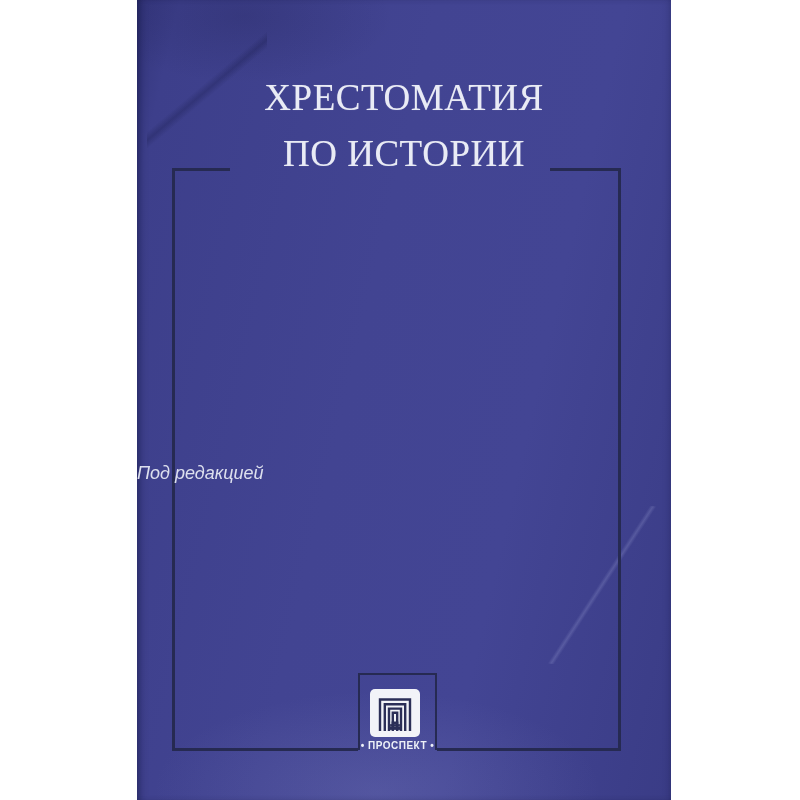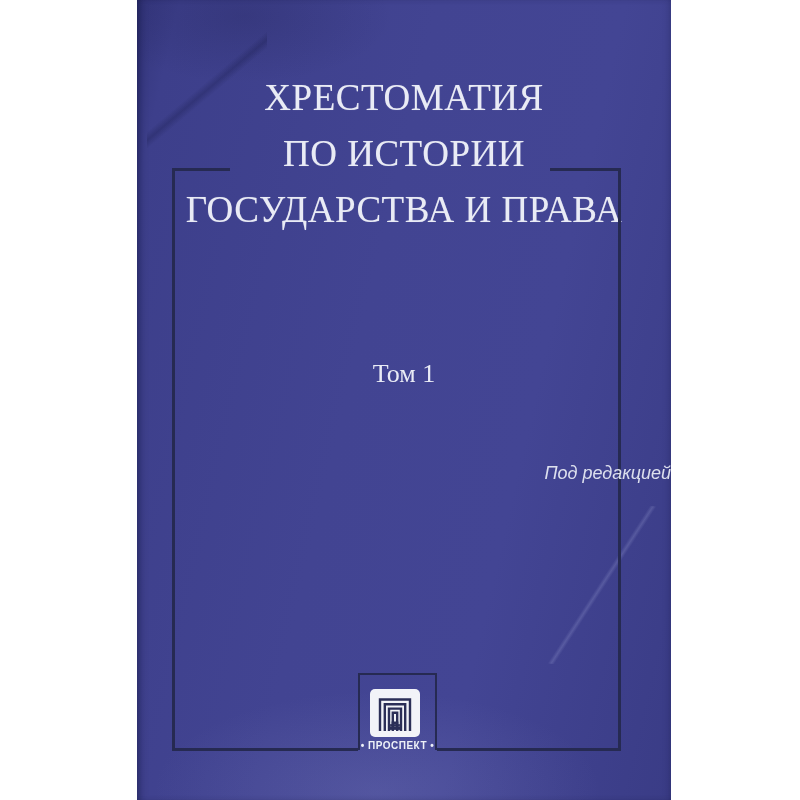--- a/index.html
+++ b/index.html
@@ -36,21 +36,21 @@
     border:2.5px solid #262a52;border-bottom:none;
     box-sizing:border-box;
   }
   .volume{
     position:absolute;left:0;right:0;top:359px;
     text-align:center;color:#e9ebf5;
     font-size:26px;line-height:30px;font-weight:normal;
   }
   .editors{
     position:absolute;left:0;right:0;top:462px;
-    text-align:right;color:#dde0ee;
+    text-align:left;color:#dde0ee;
     font-family:"Liberation Sans", sans-serif;
     font-style:italic;font-size:18px;line-height:22.5px;
   }
   .logo-square{
     position:absolute;left:233px;top:689px;width:50px;height:48px;
     background:#f2f3f8;border-radius:5px;
     display:flex;align-items:center;justify-content:center;
   }
   .publisher{
     position:absolute;left:215px;top:740px;width:91px;
@@ -78,31 +78,29 @@
 <div class="page">
 
   <div class="book">
 
     <div class="crease crease-topleft"></div>
     <div class="crease crease-right"></div>
 
     <div class="title">
       <div>ХРЕСТОМАТИЯ</div>
       <div>ПО ИСТОРИИ</div>
-      <div>ГОСУДАРСТВА И ПРАВА</div>
     </div>
 
     <div class="frame-seg" style="left:35px;top:168px;width:58px;height:2.5px;"></div>
     <div class="frame-seg" style="left:413px;top:168px;width:70.5px;height:2.5px;"></div>
     <div class="frame-seg" style="left:35px;top:168px;width:2.5px;height:582.5px;"></div>
     <div class="frame-seg" style="left:481px;top:168px;width:2.5px;height:582.5px;"></div>
     <div class="frame-seg" style="left:35px;top:748px;width:186px;height:2.5px;"></div>
     <div class="frame-seg" style="left:300px;top:748px;width:183.5px;height:2.5px;"></div>
 
-    <div class="volume">Том 1</div>
 
     <div class="editors">
       <div>Под редакцией</div>
     </div>
 
     <div class="notch"></div>
 
     <div class="logo-square">
       <svg width="50" height="48" viewBox="0 0 50 48" aria-hidden="true">
         <g stroke="#2b2e57" stroke-width="2.4" fill="none">

